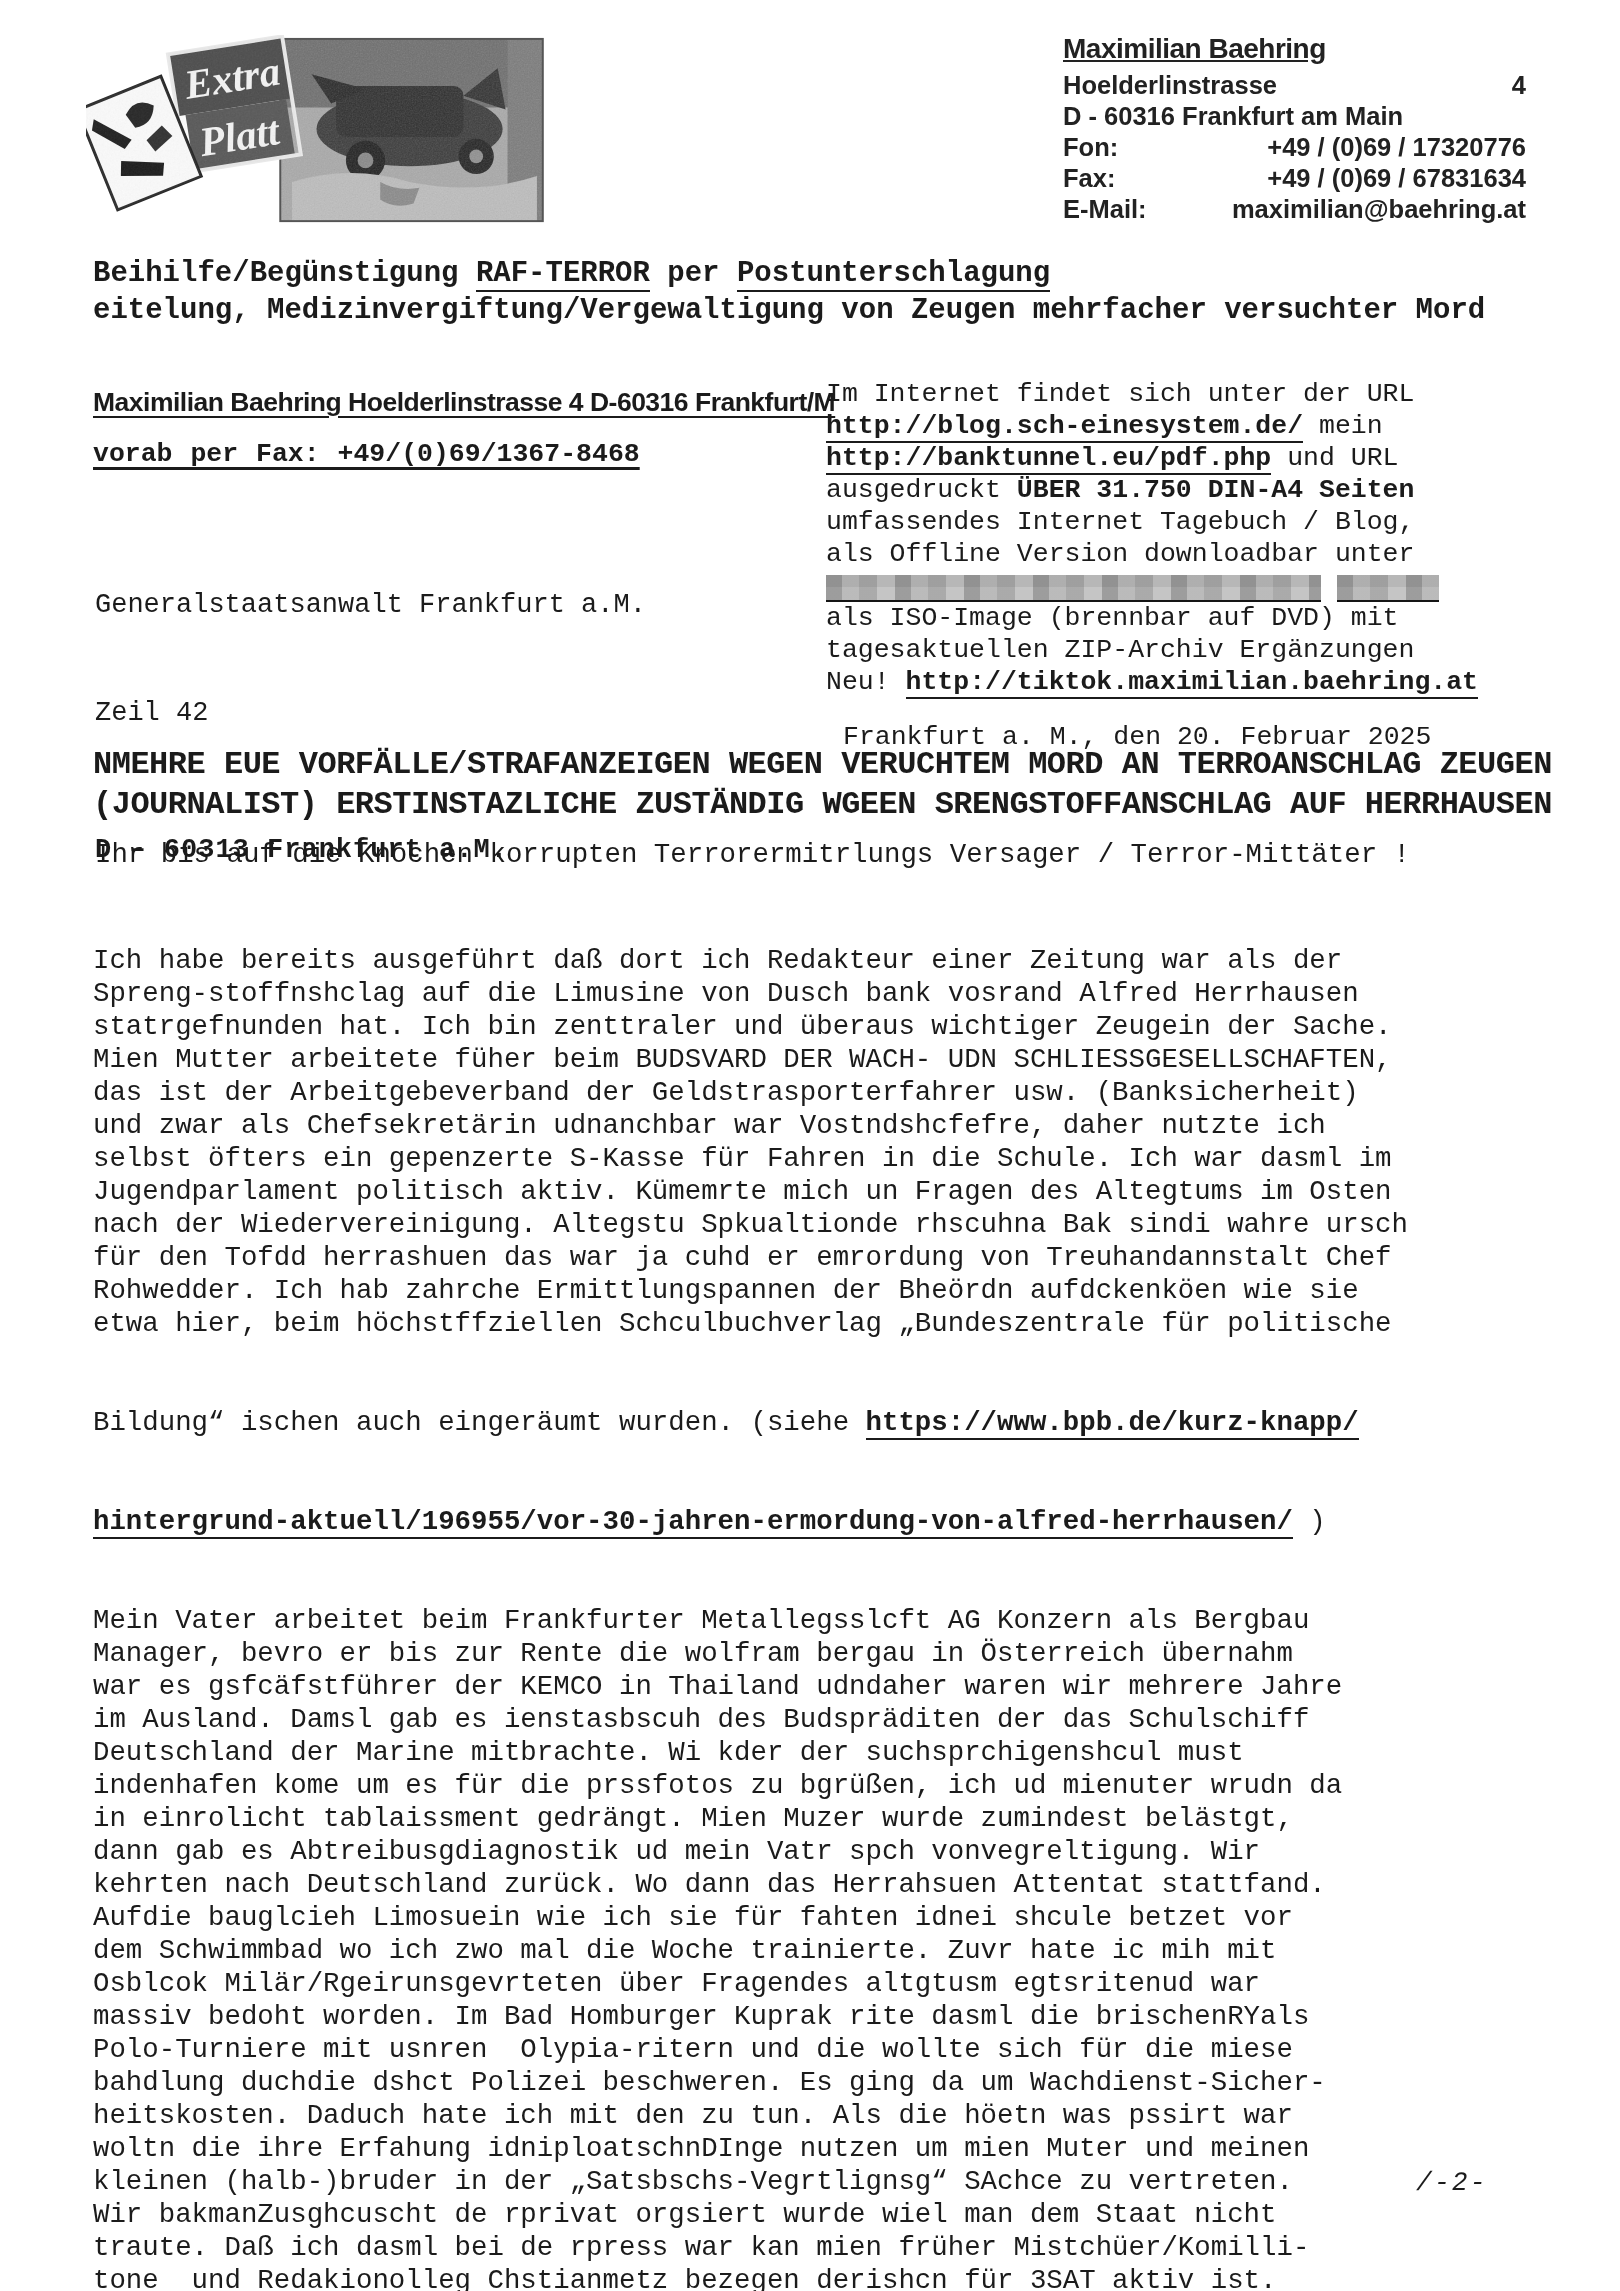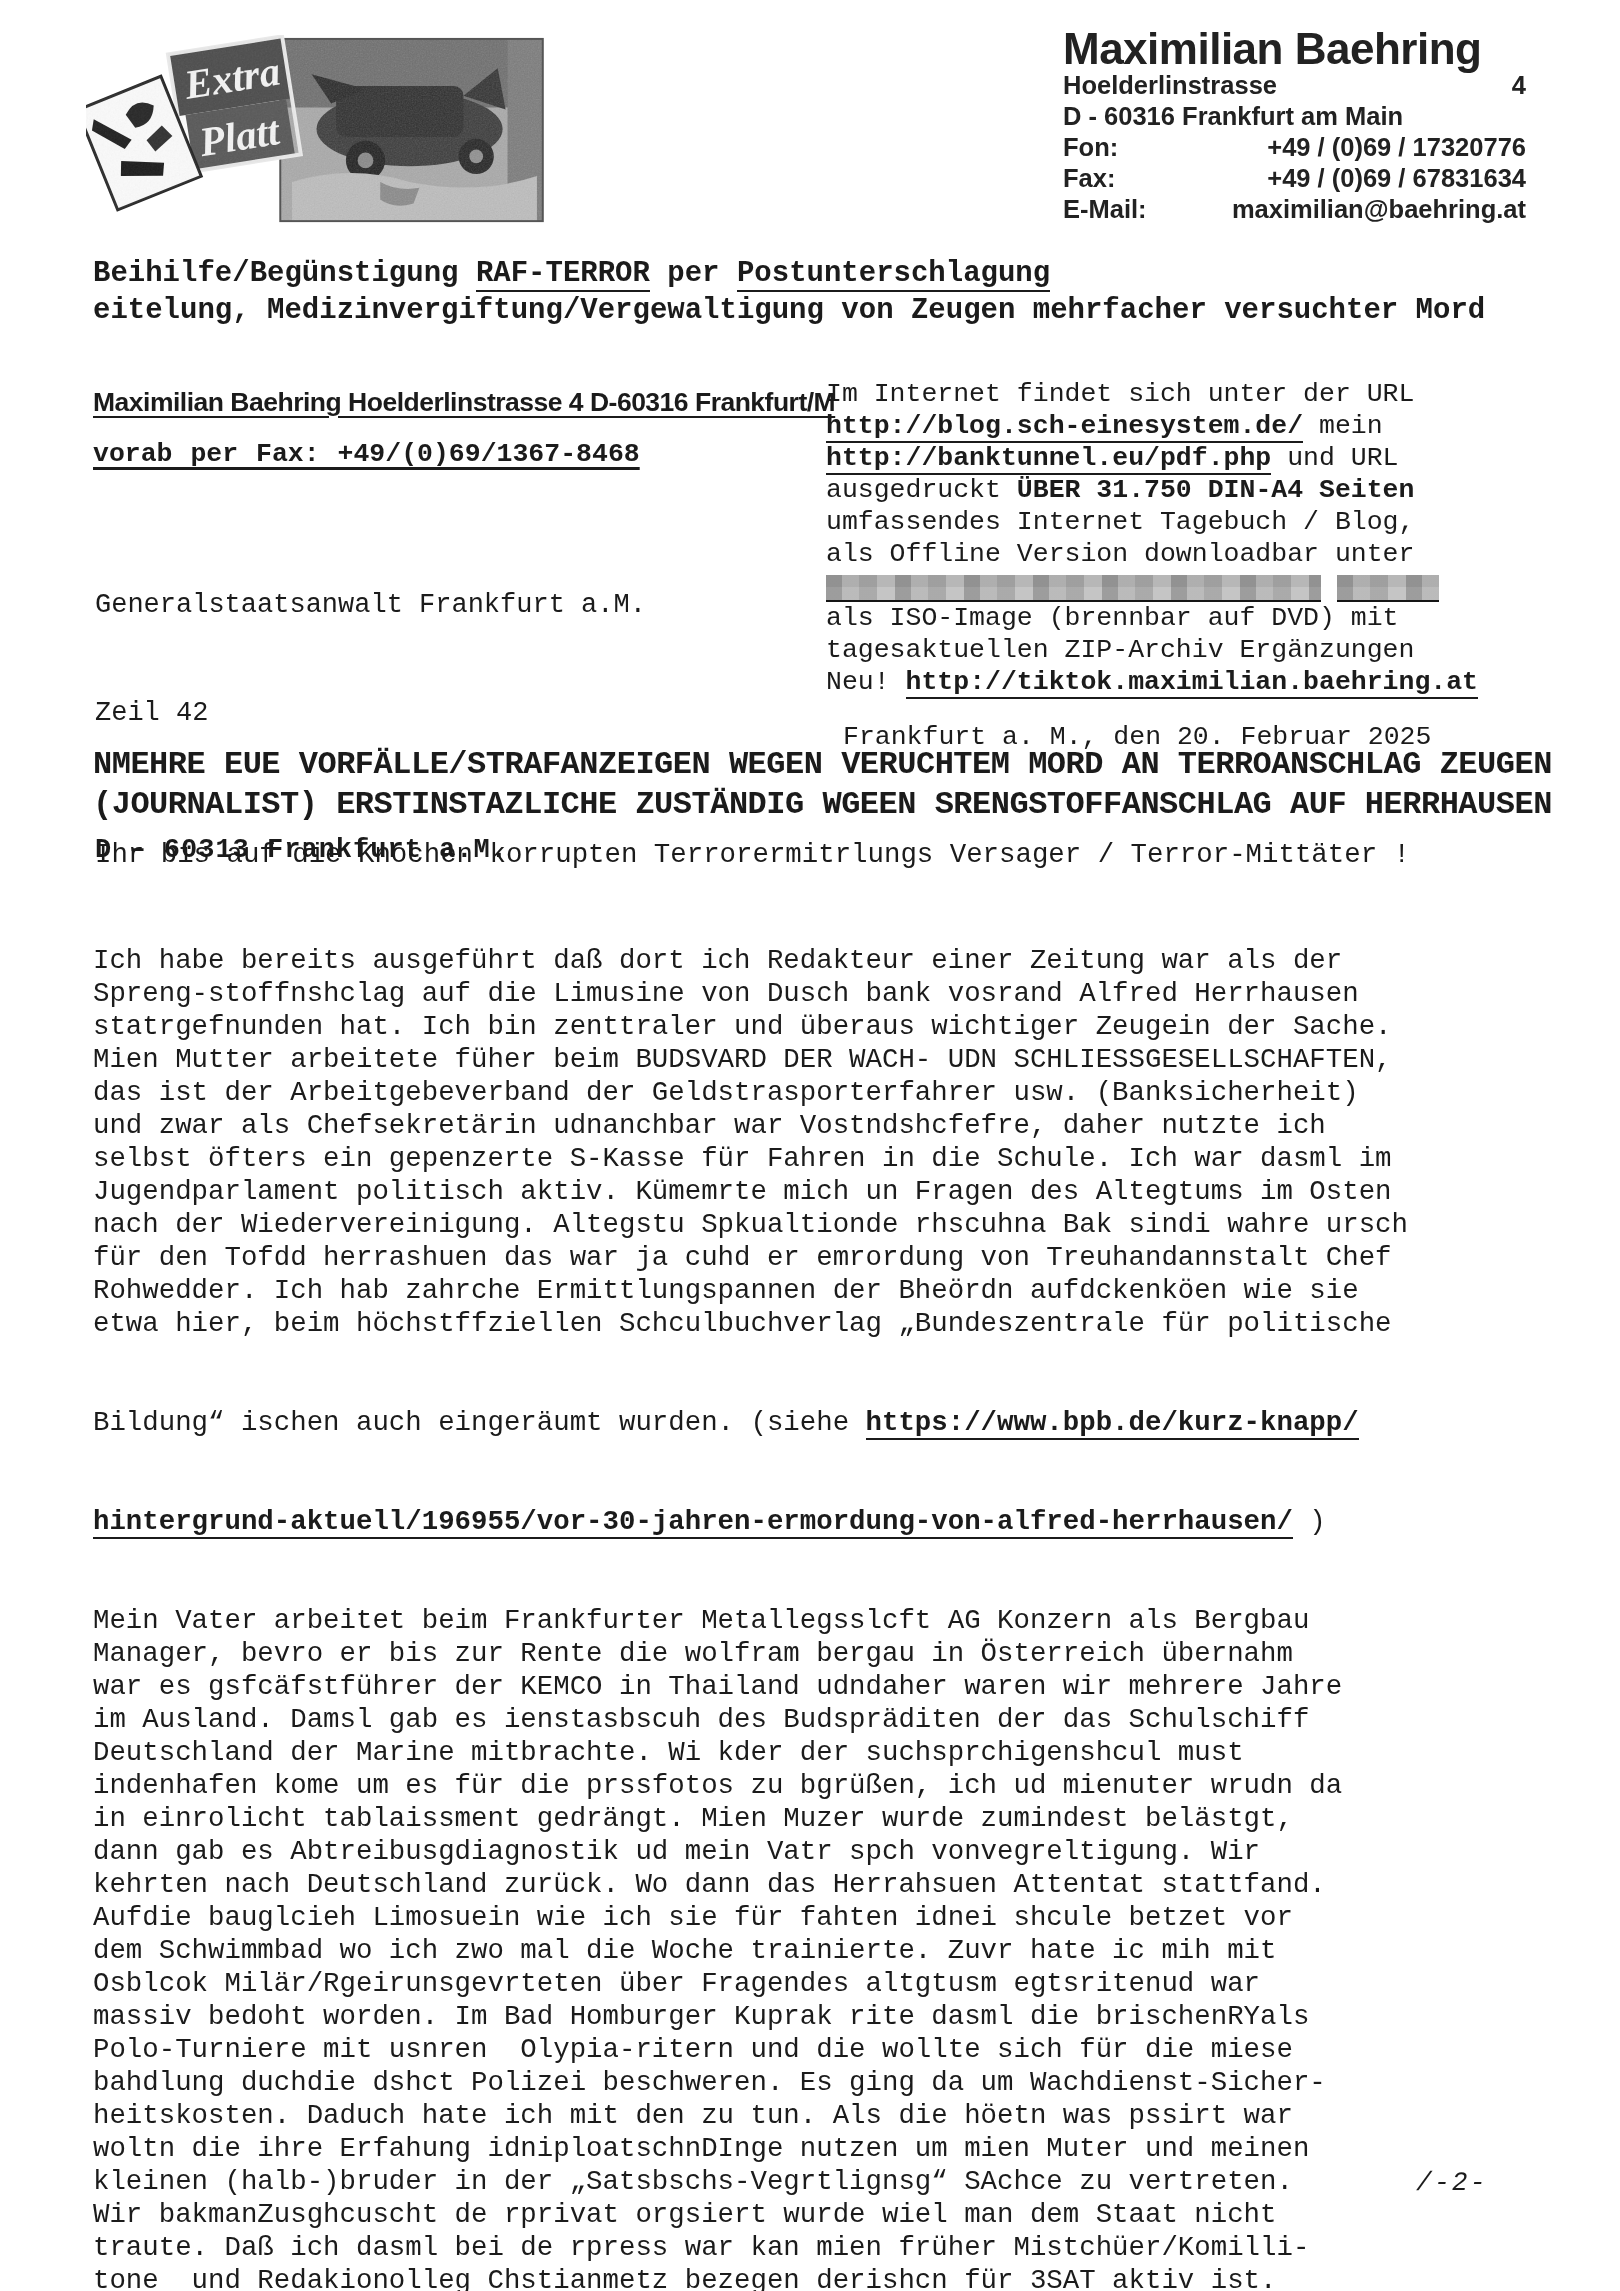--- a/index.html
+++ b/index.html
@@ -3,21 +3,21 @@
 <meta charset="utf-8">
 <style>
   html,body{margin:0;padding:0;background:#e8e8e8;}
   .page{
     position:relative;width:1620px;height:2292px;background:#ffffff;
     color:#1b1b1b;font-family:"Liberation Mono","DejaVu Sans Mono",monospace;
     overflow:hidden;margin:0 auto;
   }
   
   .contact{position:absolute;left:1063px;top:27.4px;width:463px;font-family:"Liberation Sans","DejaVu Sans",sans-serif;font-weight:bold;color:#222;}
-  .contact .name{font-size:44px;letter-spacing:-0.5px;line-height:43px;}
+  .contact .name{font-size:28px;letter-spacing:-0.5px;line-height:43px;text-decoration:underline;}
   .contact .row{display:flex;justify-content:space-between;font-size:25.5px;line-height:31px;}
   .contact .row .lbl{white-space:nowrap;}
   
   .collage{position:absolute;left:86px;top:35px;width:463px;height:192px;}
   
   .subject{position:absolute;left:93px;top:255px;font-weight:bold;font-size:29px;line-height:37px;white-space:nowrap;}
   .u3{border-bottom:2.9px solid #1b1b1b;}
   
   .senderline{position:absolute;left:93px;top:387px;font-family:"Liberation Sans","DejaVu Sans",sans-serif;
     font-weight:600;font-size:26.5px;letter-spacing:-0.5px;text-decoration:underline;text-decoration-thickness:2px;text-underline-offset:4.9px;white-space:nowrap;}

